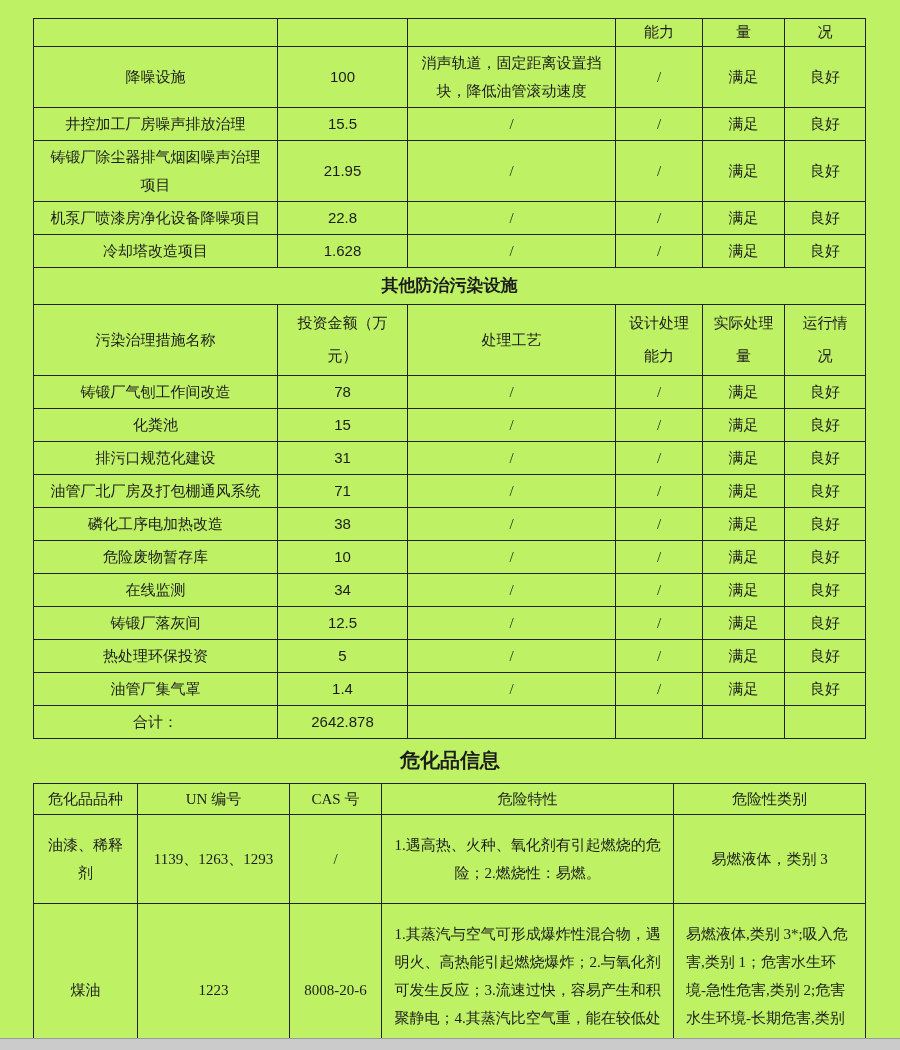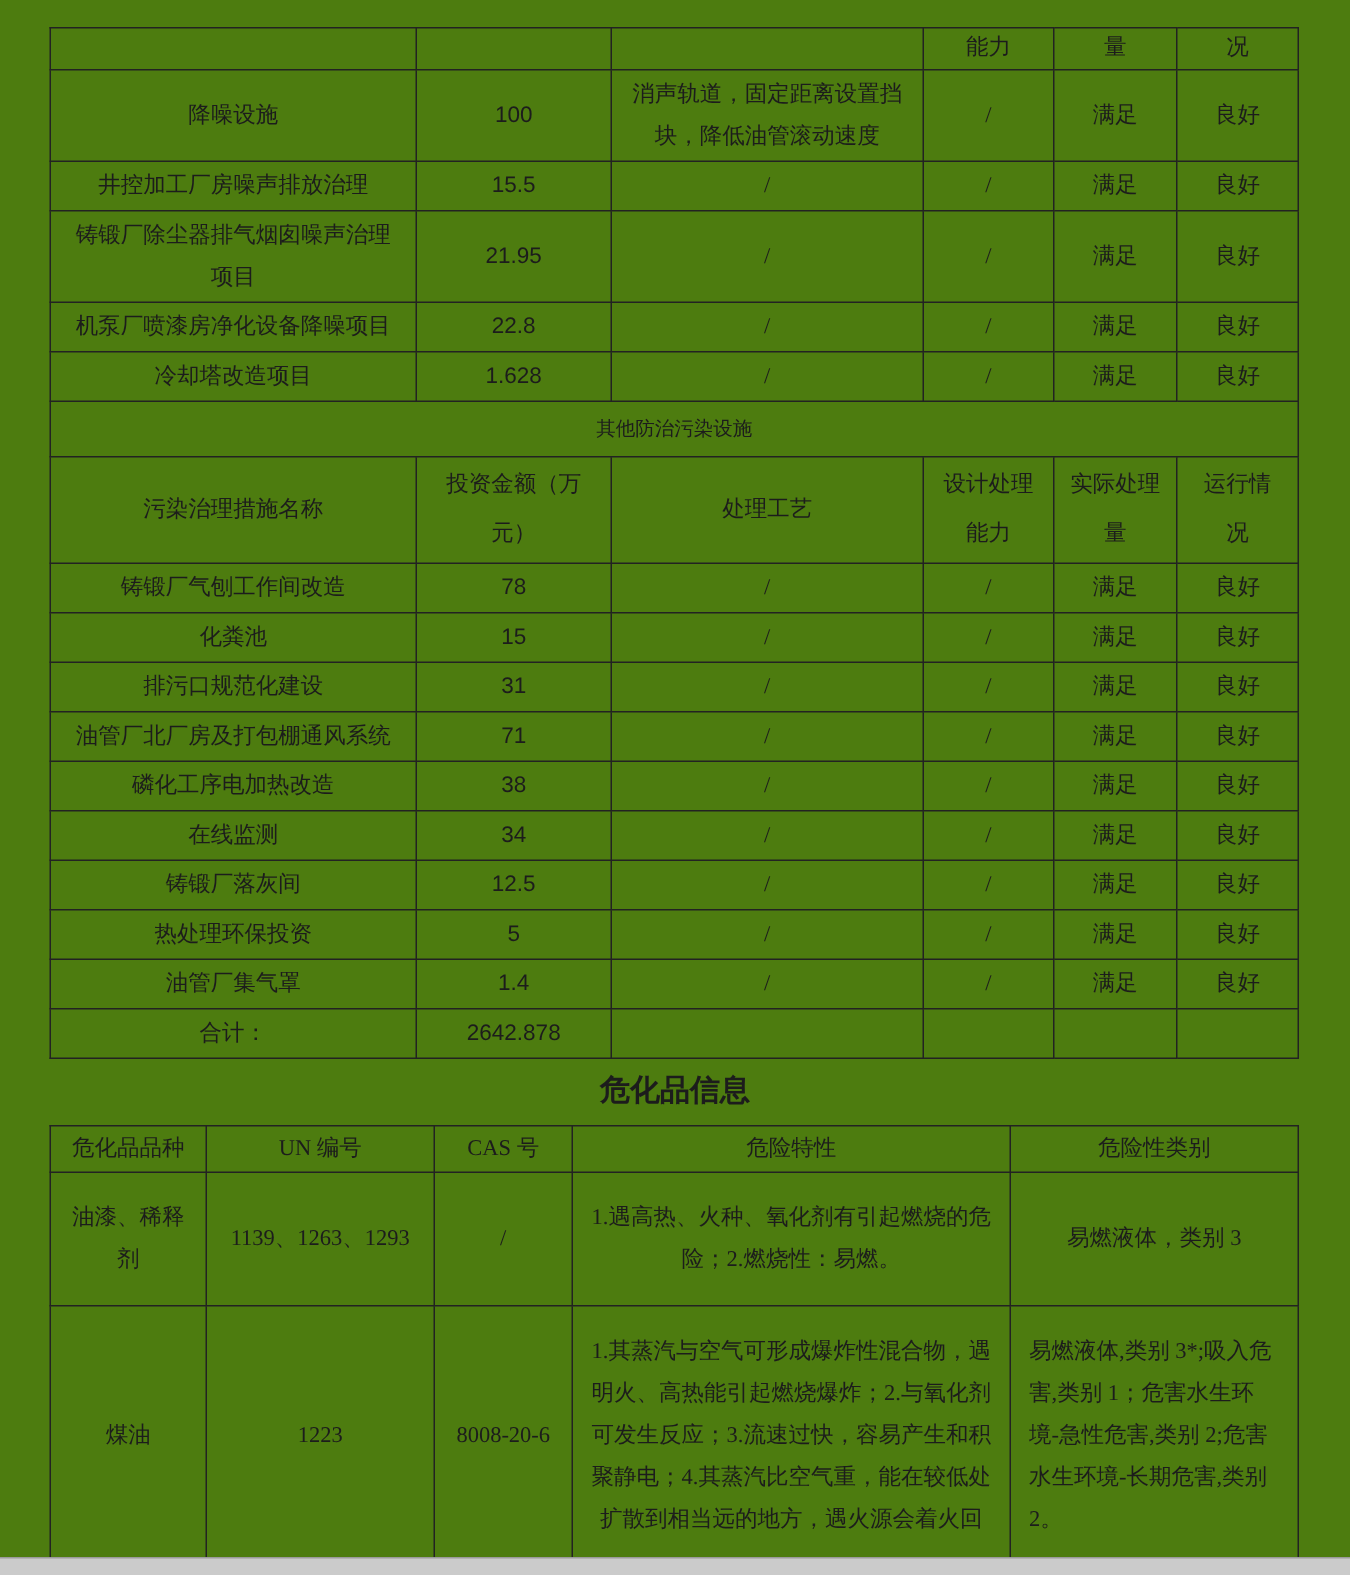--- a/index.html
+++ b/index.html
@@ -5,21 +5,21 @@
   * { margin:0; padding:0; box-sizing:border-box; }
   html,body { background:#ffffff; }
   body {
     font-family:"Liberation Serif","DejaVu Serif",serif;
     color:#1c1c1c;
   }
   .page {
     position:relative;
     width:900px; height:1050px;
     margin:0 auto;
-    background:#4d7c0f;
+    background:#bef264;
     overflow:hidden;
   }
   table {
     border-collapse:collapse;
     table-layout:fixed;
     margin-left:33px;
     width:832px;
   }
   td {
     border:1px solid #222222;
@@ -32,22 +32,22 @@
     overflow-wrap:break-word;
   }
   
   .main { margin-top:18px; }
   .main td:first-child { padding:2px 14px; }
   tbody.carry tr { height:27px; }
   tbody.carry td { line-height:23px; }
   tbody.noise tr { height:31px; }
   tbody.section-row td {
     height:36px;
-    font-size:13px;
-    font-weight:normal;
+    font-size:17px;
+    font-weight:bold;
     line-height:32px;
   }
   tbody.head2 td { height:68px; line-height:33px; }
   tbody.rows tr { height:29px; }
   tbody.total tr { height:29px; }
   .num { font-family:"Liberation Sans","DejaVu Sans",sans-serif; }
   
   .doc-heading {
     margin-top:6px;
     text-align:center;
@@ -183,20 +183,28 @@
           <td>油管厂北厂房及打包棚通风系统</td>
           <td class="num">71</td>
           <td>/</td>
           <td>/</td>
           <td>满足</td>
           <td>良好</td>
         </tr>
         <tr>
           <td>磷化工序电加热改造</td>
           <td class="num">38</td>
+          <td>/</td>
+          <td>/</td>
+          <td>满足</td>
+          <td>良好</td>
+        </tr>
+        <tr>
+          <td>危险废物暂存库</td>
+          <td class="num">10</td>
           <td>/</td>
           <td>/</td>
           <td>满足</td>
           <td>良好</td>
         </tr>
         <tr>
           <td>在线监测</td>
           <td class="num">34</td>
           <td>/</td>
           <td>/</td>

